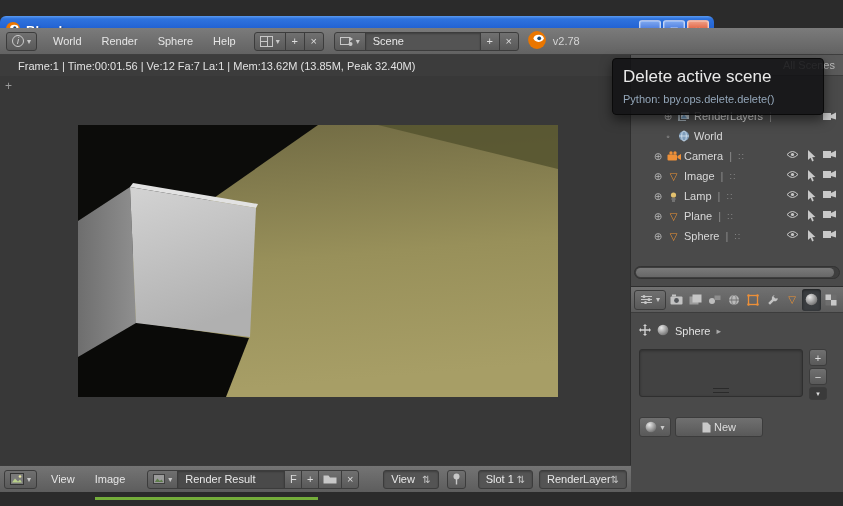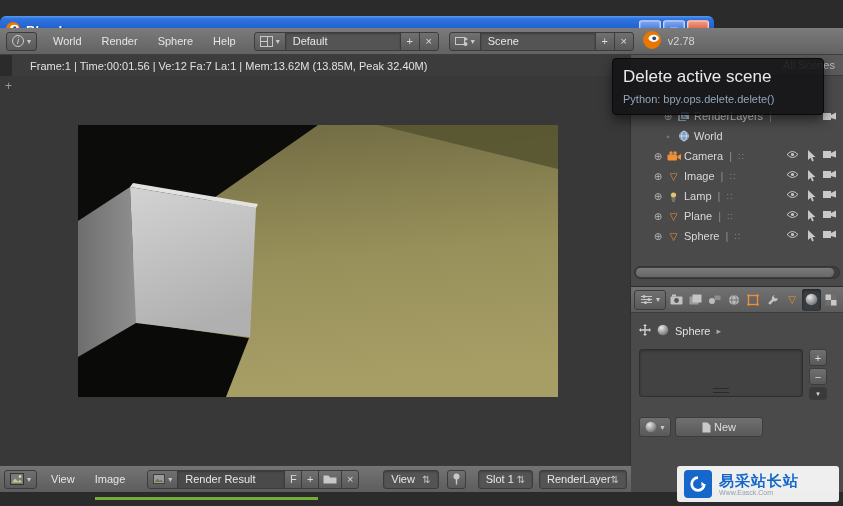--- a/index.html
+++ b/index.html
@@ -35,21 +35,21 @@
     display:flex;align-items:center;padding:0 6px;}
   .menu-item{padding:0 10px;color:#e6e6e6;font-size:11px;}
   .info-circ{width:12px;height:12px;border:1px solid #ccc;border-radius:50%;font-size:9px;
     display:inline-flex;align-items:center;justify-content:center;color:#ddd;font-style:italic;}
   .w-default{width:116px;}
   .w-scene{width:116px;text-align:center;}
   .sq{width:20px;padding:0;justify-content:center;}
   .engine{width:104px;margin-left:16px;}
   .version{margin-left:6px;color:#d4d4d4;}
   
-  #statsbar{position:absolute;left:12px;top:55px;width:631px;height:21px;background:#3c3c3c;
+  #statsbar{position:absolute;left:0;top:55px;width:631px;height:21px;background:#3c3c3c;
     display:flex;align-items:center;padding-left:18px;color:#e2e2e2;border-right:1px solid #2e2e2e;}
   
   #viewport{position:absolute;left:0;top:76px;width:631px;height:389px;background:#383838;border-right:1px solid #2e2e2e;}
   .region-plus{position:absolute;left:5px;top:3px;color:#9a9a9a;font-size:12px;}
   #render-img{position:absolute;left:78px;top:49px;}
   
   #imgheader{position:absolute;left:0;top:465px;width:631px;height:27px;
     background:linear-gradient(#747474,#5d5d5d);border-top:1px solid #3a3a3a;
     display:flex;align-items:center;padding:0 4px;overflow:hidden;}
   .rr-field{width:108px;background:#4a4a4a;}
@@ -166,21 +166,20 @@
 
     <div class="grp" style="margin-left:8px">
       <button class="btn">
         <svg width="13" height="11" viewBox="0 0 13 11">
             <rect x="0.5" y="0.5" width="12" height="10" fill="none" stroke="#c8c8c8"></rect>
             <line x1="7.5" y1="0.5" x2="7.5" y2="10.5" stroke="#c8c8c8"></line>
             <line x1="0.5" y1="5.5" x2="7.5" y2="5.5" stroke="#c8c8c8"></line>
           </svg>
         <span class="dd">▾</span>
       </button>
-      <div class="field w-default">Default</div>
       <button class="btn sq">+</button>
       <button class="btn sq">×</button>
     </div>
 
     <div class="grp" style="margin-left:10px">
       <button class="btn">
         <svg width="13" height="11" viewBox="0 0 13 11">
             <rect x="0.5" y="1.5" width="9" height="7" fill="none" stroke="#c8c8c8"></rect>
             <circle cx="10.5" cy="8" r="2" fill="#c8c8c8"></circle>
             <path d="M10 1l3 2-3 2z" fill="#c8c8c8"></path>
@@ -569,26 +568,14 @@
         <span>New</span>
       </button>
     </div>
   </div>
 
   <div id="tooltip">
     <div class="tt-title">Delete active scene</div>
     <div class="tt-python">Python: bpy.ops.delete.delete()</div>
   </div>
 
-  <div id="watermark">
-    <span class="wm-logo">
-      <svg width="18" height="18" viewBox="0 0 20 20">
-          <path d="M10 3a7 7 0 107 7" fill="none" stroke="#fff" stroke-width="3"></path>
-          <path d="M17 10l-3.2-2.6v5.2z" fill="#fff"></path>
-        </svg>
-    </span>
-    <span>
-      <div class="wm-title">易采站长站</div>
-      <div class="wm-sub">Www.Easck.Com</div>
-    </span>
-  </div>
 
 </div>
 
 </body></html>

